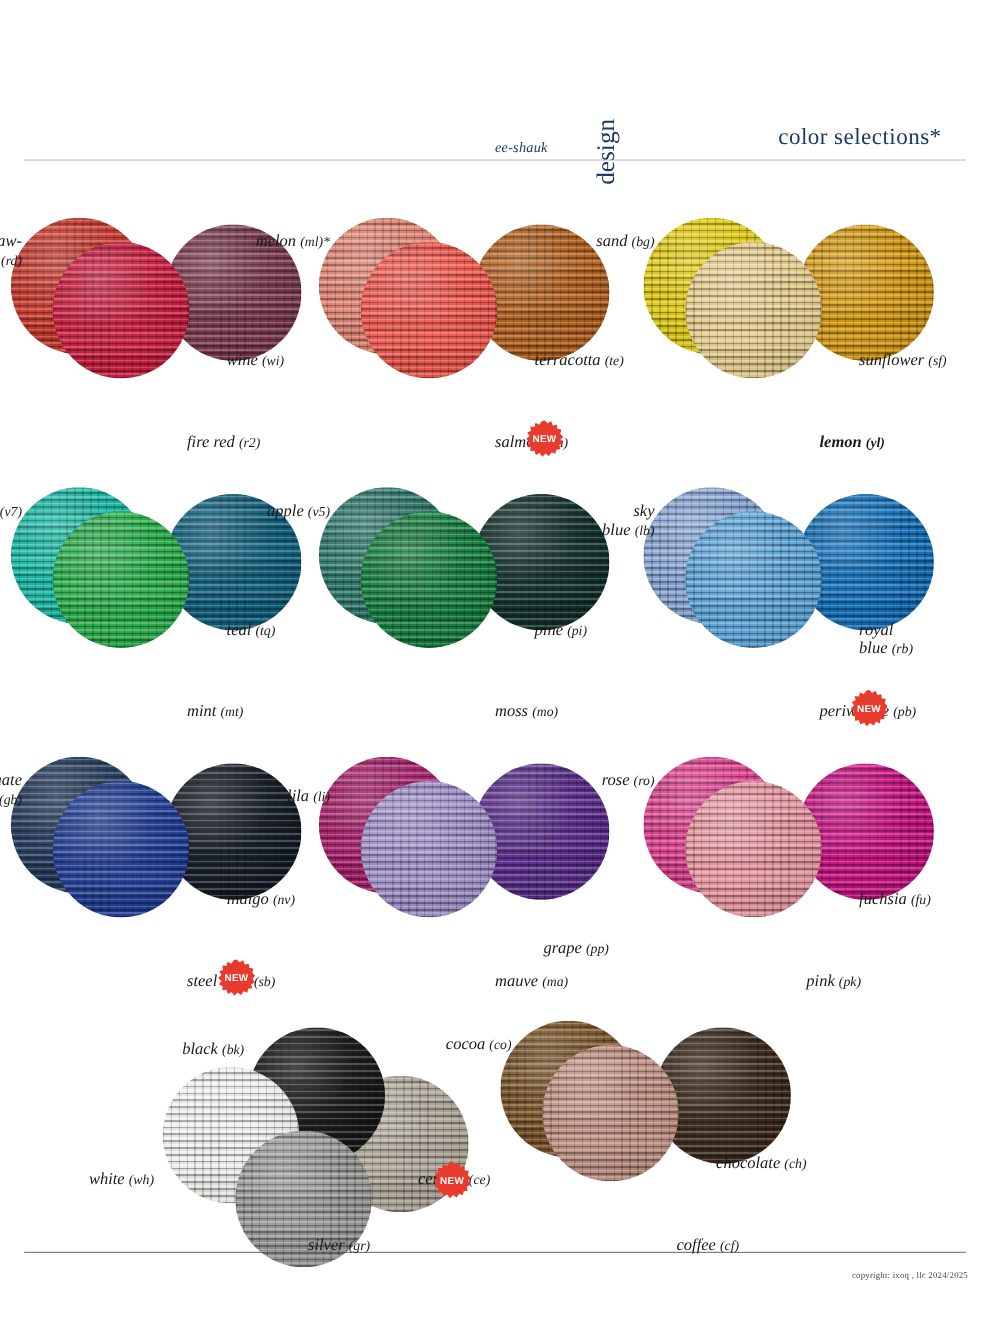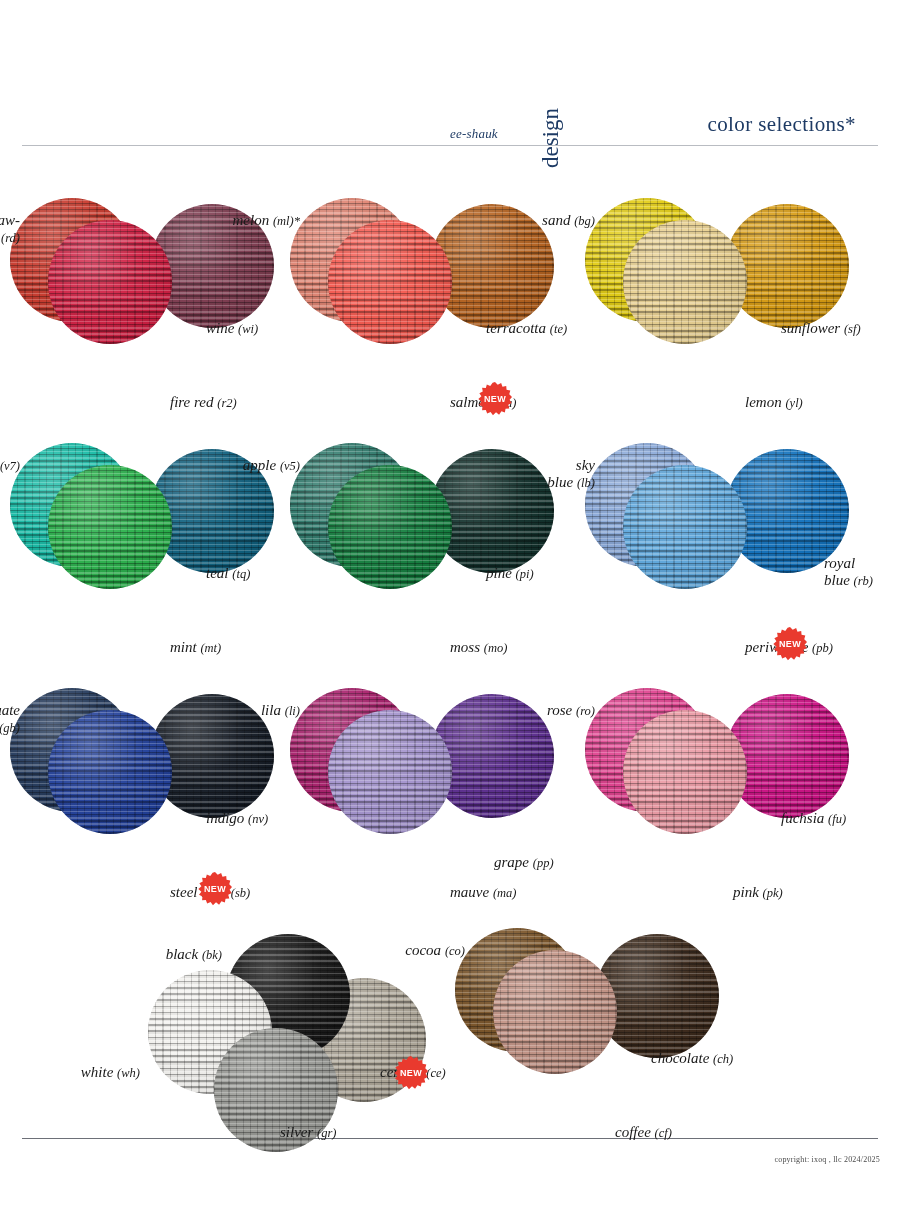--- a/index.html
+++ b/index.html
@@ -215,21 +215,21 @@
         <div class="base" style="background: rgb(215, 155, 18);"></div>
         <div class="weave"></div>
         <div class="shade"></div>
       </div>
       <div class="lbl" style="left: 196px; top: 122px;">sunflower <span class="code">(sf)</span></div>
       <div class="disc pos-bottom">
         <div class="base" style="background: rgb(226, 204, 18);"></div>
         <div class="weave"></div>
         <div class="shade"></div>
       </div>
-      <div class="lbl" style="left: 160px; top: 196px;">lemon <span class="code">(yl)</span></div>
+      <div class="lbl" style="left: 160px; top: 196px; font-weight: bold;">lemon <span class="code">(yl)</span></div>
     </div>
     <div class="group" style="left: 10px; top: 285px;">
       <div class="disc pos-left">
         <div class="base" style="background: rgb(43, 177, 76);"></div>
         <div class="weave"></div>
         <div class="shade"></div>
       </div>
       <div class="lbl right-align" style="right: 290px; top: 14px;">grass <span class="code">(v7)</span></div>
       <div class="disc pos-right">
         <div class="base" style="background: rgb(16, 97, 127);"></div>
@@ -272,21 +272,21 @@
       </div>
       <div class="lbl right-align" style="right: 290px; top: 14px;">
         <div>sky</div>
         <div>blue <span class="code">(lb)</span></div>
       </div>
       <div class="disc pos-right">
         <div class="base" style="background: rgb(18, 114, 189);"></div>
         <div class="weave"></div>
         <div class="shade"></div>
       </div>
-      <div class="lbl" style="left: 196px; top: 112px; margin-left: 43px;">
+      <div class="lbl" style="left: 196px; top: 122px;">
         <div>royal</div>
         <div>blue <span class="code">(rb)</span></div>
       </div>
       <div class="disc pos-bottom">
         <div class="base" style="background: rgb(137, 168, 216);"></div>
         <div class="weave"></div>
         <div class="shade"></div>
       </div>
       <div class="lbl" style="left: 160px; top: 196px;">periwinkle <span class="code">(pb)</span></div>
       <div class="new-badge" style="left: 188px; top: 184px; background: rgb(233, 58, 46);">NEW</div>
@@ -314,21 +314,21 @@
       </div>
       <div class="lbl" style="left: 160px; top: 196px;">steel blue <span class="code">(sb)</span></div>
       <div class="new-badge" style="left: 188px; top: 184px; background: rgb(233, 58, 46);">NEW</div>
     </div>
     <div class="group" style="left: 290px; top: 530px;">
       <div class="disc pos-left">
         <div class="base" style="background: rgb(163, 147, 205);"></div>
         <div class="weave"></div>
         <div class="shade"></div>
       </div>
-      <div class="lbl right-align" style="right: 290px; top: 14px; text-align: center;">lila <span class="code">(li)</span></div>
+      <div class="lbl right-align" style="right: 290px; top: 28px; text-align: center;">lila <span class="code">(li)</span></div>
       <div class="disc pos-right">
         <div class="base" style="background: rgb(91, 45, 142);"></div>
         <div class="weave"></div>
         <div class="shade"></div>
       </div>
       <div class="lbl" style="left: 204px; top: 122px; margin-top: 44px;">grape <span class="code">(pp)</span></div>
       <div class="disc pos-bottom">
         <div class="base" style="background: rgb(168, 31, 107);"></div>
         <div class="weave"></div>
         <div class="shade"></div>

